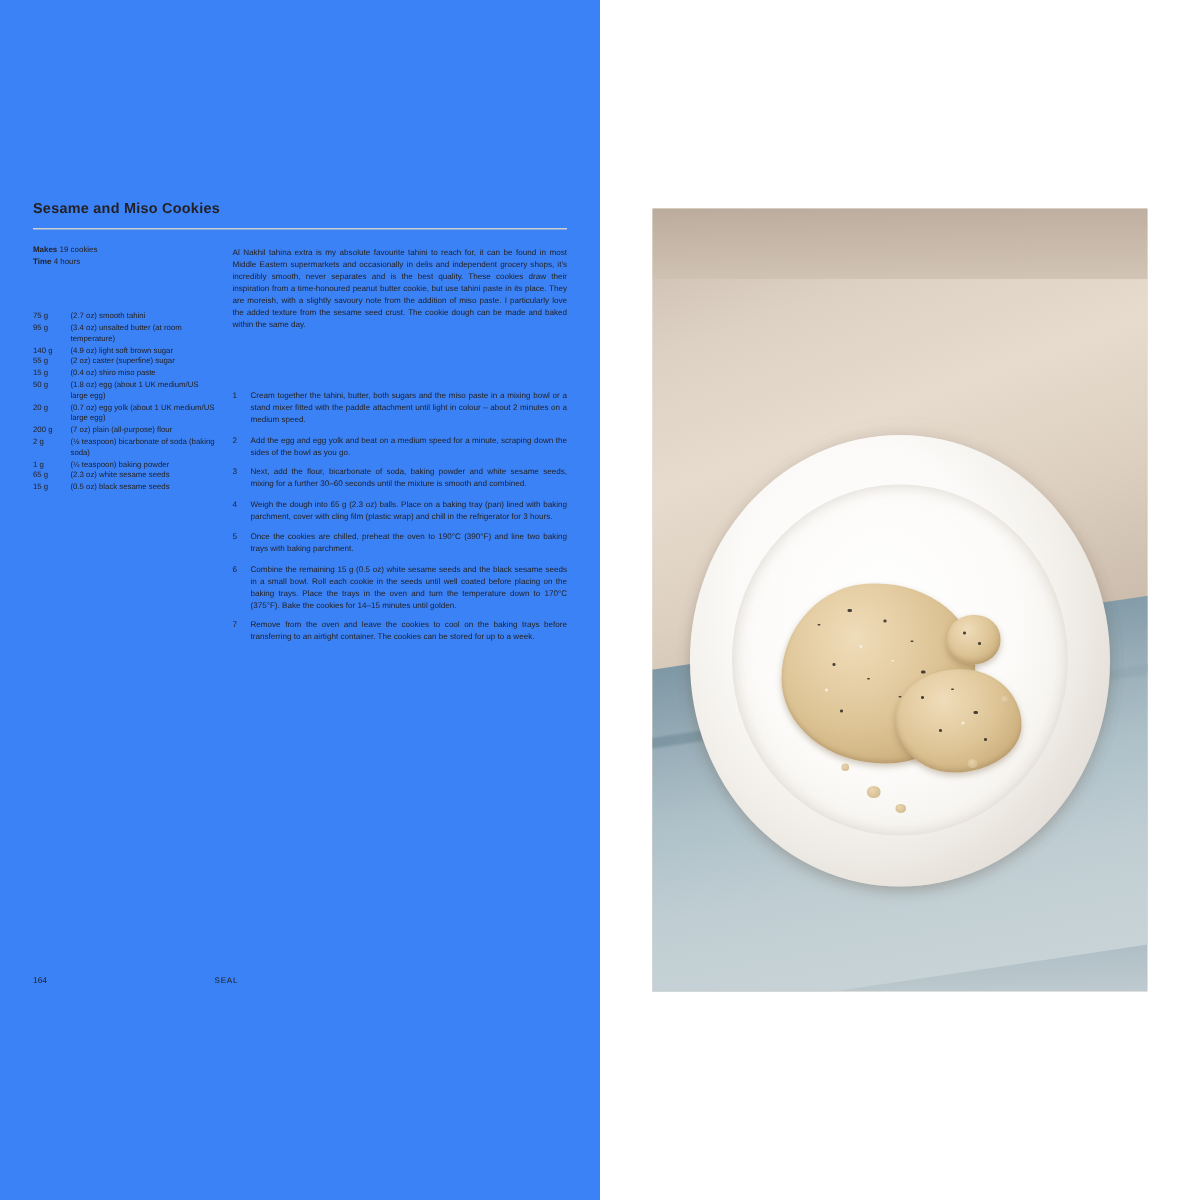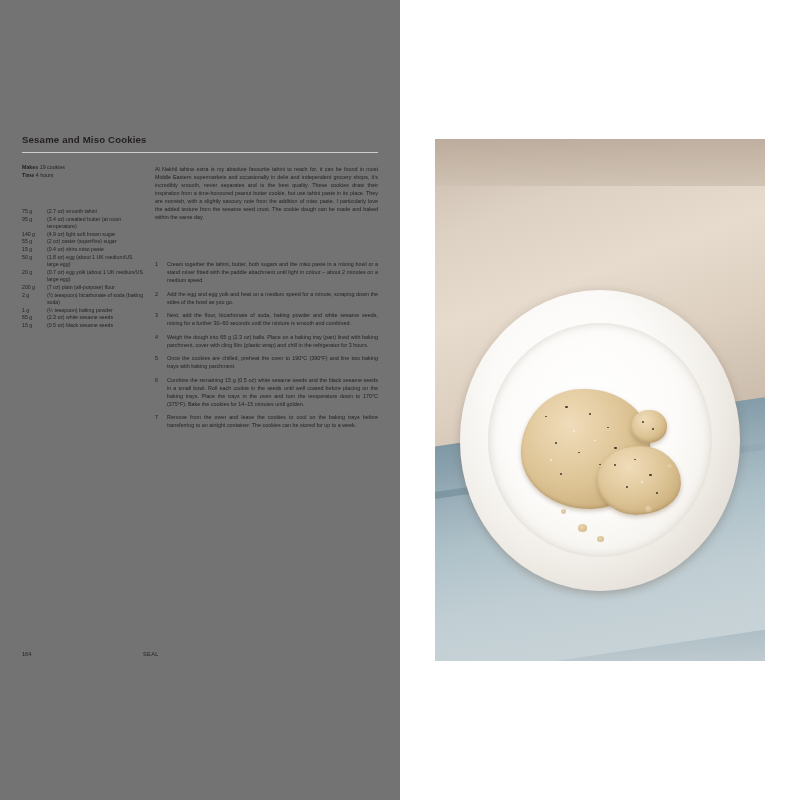--- a/index.html
+++ b/index.html
@@ -21,21 +21,21 @@
     background: #ffffff;
   }
 
   
   .left-page {
     position: absolute;
     left: 0;
     top: 0;
     width: 400px;
     height: 800px;
-    background: #737373;
+    background: #3b82f6;
   }
 
   .recipe-title {
     position: absolute;
     left: 22px;
     top: 134px;
     font-size: 9.6px;
     font-weight: bold;
     letter-spacing: 0.18px;
     color: #231f20;

